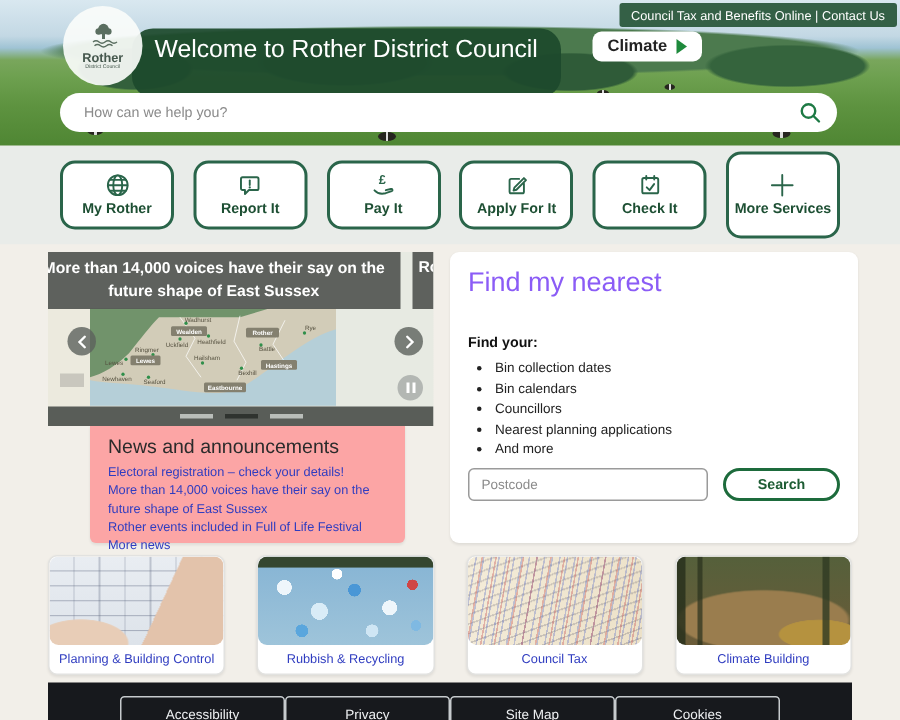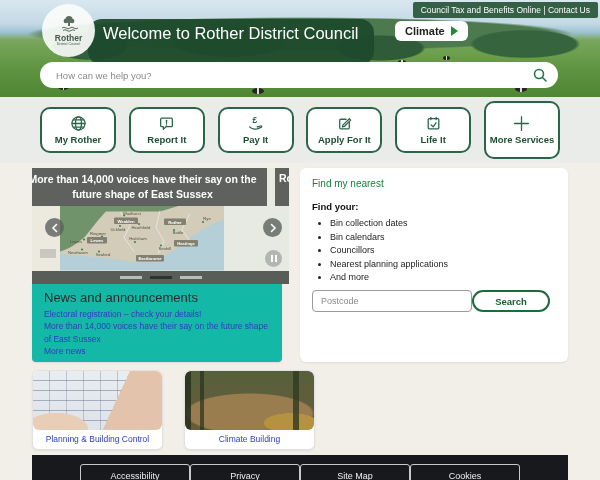--- a/index.html
+++ b/index.html
@@ -69,33 +69,33 @@
   .car-next { right:7px; top:50px; }
   .car-bar { position:absolute; left:0; bottom:0; width:100%; height:13px; background:#595d58;
     display:flex; align-items:center; justify-content:center; gap:8px; }
   .dash { width:22px; height:3px; background:#b9bdb9; border:none; padding:0; cursor:pointer; }
   .dash.active { background:#2f332f; }
   .pause-btn { position:absolute; right:7px; bottom:17px; width:17px; height:17px; border-radius:50%;
     background:#b3b7b3; border:none; display:flex; align-items:center; justify-content:center; gap:2px; cursor:pointer; }
   .pause-btn i { display:block; width:2px; height:7px; background:#fff; }
 
   
-  .news-card { width:250px; height:78px; background:#14b8a6; border-radius:0 0 4px 4px;
-    box-shadow:0 1px 2px rgba(0,0,0,.08); padding:6px 12px; }
+  .news-card { width:210px; height:78px; background:#fca5a5; border-radius:0 0 4px 4px;
+    box-shadow:0 1px 2px rgba(0,0,0,.08); padding:6px 12px;margin-left:28px; }
   .news-heading { font-size:13px; color:#2b2b2b; margin-bottom:3px; }
   .news-link { display:block; font-size:8.5px; color:#2f3cc0; text-decoration:none; line-height:1.45; cursor:pointer; }
 
   
   .fmn-card { height:194px; background:#fff; border-radius:6px; box-shadow:0 1px 2px rgba(0,0,0,.08);
     padding:10px 12px; }
-  .fmn-heading { font-size:10px; color:#15803d; margin-bottom:12px; }
+  .fmn-heading { font-size:18px; color:#8b5cf6; margin-bottom:24px; }
   .fmn-sub { font-size:9.5px; font-weight:bold; color:#111; margin-bottom:6px; }
   .fmn-card ul { list-style:disc; padding-left:18px; }
   .fmn-card li { font-size:9px; color:#222; margin-bottom:3.5px; }
-  .fmn-row { display:flex; margin-top:8px; }
+  .fmn-row { display:flex; gap:10px; margin-top:8px; }
   .postcode-input { width:160px; height:22px; border:1px solid #9a9a9a; border-radius:4px;
     font-size:9px; padding:0 8px; font-family:inherit; color:#444; }
   .postcode-input::placeholder { color:#8a8a8a; }
   .fmn-search { width:78px; height:22px; background:#fff; border:2px solid #1d6b3c; border-radius:12px;
     color:#1d5c33; font-weight:bold; font-size:9.5px; cursor:pointer; font-family:inherit; }
 
   
   .tiles { display:flex; gap:21px; margin-top:8px; }
   .tile { width:131px; background:#fff; border:1px solid #e2e2e0; border-radius:6px; overflow:hidden;
     box-shadow:0 1px 2px rgba(0,0,0,.08); cursor:pointer; }
@@ -209,21 +209,21 @@
       <path d="M6.5 9.5 l6 -6 l1.3 1.3 l-6 6 l-1.8 .5 z"></path>
     </svg>
     <span>Apply For It</span>
   </button>
   <button class="svc-btn">
     <svg class="svc-icon" viewBox="0 0 16 16">
       <rect x="3" y="3.5" width="10" height="9.5" rx="1"></rect>
       <path d="M5.5 2.2 v2.2 M10.5 2.2 v2.2"></path>
       <path d="M5.8 9.3 l1.8 1.8 l2.8 -3.8"></path>
     </svg>
-    <span>Life It</span>
+    <span>Check It</span>
   </button>
   <button class="svc-btn tall">
     <svg class="svc-icon" viewBox="0 0 16 16">
       <path d="M8 1.5 V14.5 M1.5 8 H14.5"></path>
     </svg>
     <span>More Services</span>
   </button>
 </div>
 
 <div class="main">
@@ -310,20 +310,21 @@
           <button class="dash"></button>
           <button class="dash active"></button>
           <button class="dash"></button>
         </div>
       </div>
 
       <div class="news-card">
         <div class="news-heading">News and announcements</div>
         <a class="news-link">Electoral registration – check your details!</a>
         <a class="news-link">More than 14,000 voices have their say on the future shape of East Sussex</a>
+        <a class="news-link">Rother events included in Full of Life Festival</a>
         <a class="news-link">More news</a>
       </div>
     </div>
 
     <div class="right-col">
       <div class="fmn-card">
         <div class="fmn-heading">Find my nearest</div>
         <div class="fmn-sub">Find your:</div>
         <ul>
           <li>Bin collection dates</li>
@@ -339,20 +340,28 @@
       </div>
     </div>
   </div>
 
   <div class="tiles">
     <div class="tile">
       <div class="tile-img img-planning"></div>
       <div class="tile-label">Planning &amp; Building Control</div>
     </div>
     <div class="tile">
+      <div class="tile-img img-recycling"></div>
+      <div class="tile-label">Rubbish &amp; Recycling</div>
+    </div>
+    <div class="tile">
+      <div class="tile-img img-counciltax"></div>
+      <div class="tile-label">Council Tax</div>
+    </div>
+    <div class="tile">
       <div class="tile-img img-climate"></div>
       <div class="tile-label">Climate Building</div>
     </div>
   </div>
 
   <div class="footer">
     <button class="f-btn">Accessibility</button>
     <button class="f-btn">Privacy</button>
     <button class="f-btn">Site Map</button>
     <button class="f-btn">Cookies</button>

